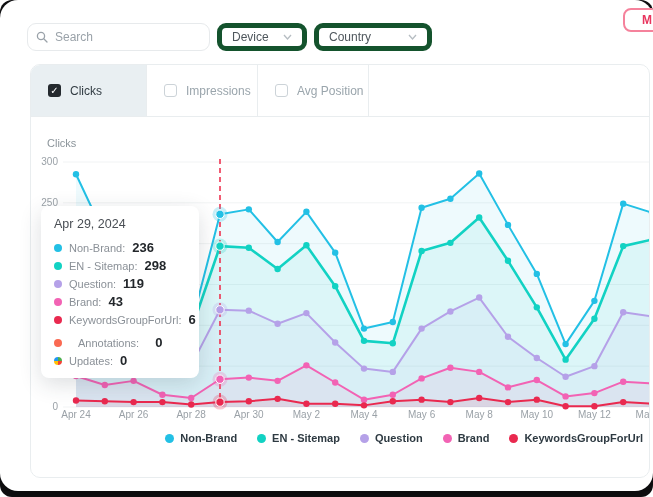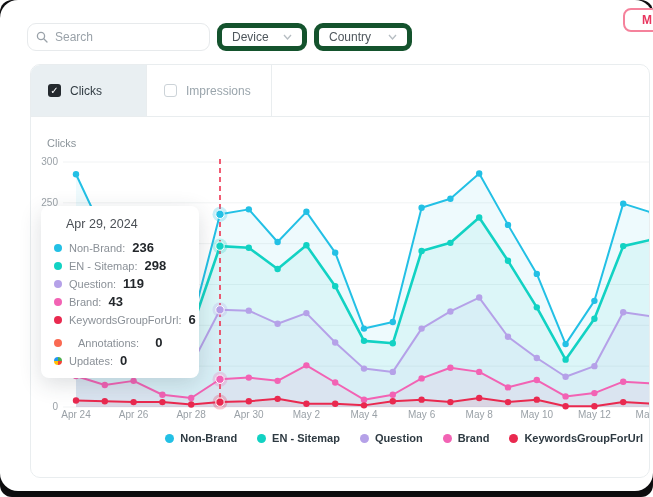--- a/index.html
+++ b/index.html
@@ -7,44 +7,44 @@
   .stage { position:relative; width:653px; height:497px; background:#101012; border-radius:12px; overflow:hidden; }
   .card { position:absolute; top:0; left:0; right:0; bottom:6px; background:#ffffff; border-radius:18px; box-shadow:0 4px 14px rgba(0,0,0,.45); }
 
   
   .topbar { position:absolute; top:23px; left:27px; display:flex; gap:7px; }
   .search-box { width:183px; height:28px; border:1px solid #e7eaec; border-radius:9px; display:flex; align-items:center; padding:8px 8px; gap:7px; background:#fff; }
   .search-box input { border:none; outline:none; font-size:12px; color:#50585e; width:130px; font-family:"Liberation Sans", sans-serif; }
   .search-box input::placeholder { color:#9aa2a9; }
   .select { height:28px; border:5px solid #14532d; border-radius:9px; background:#fff; display:flex; align-items:center; justify-content:space-between; padding:0 10px; font-size:12px; color:#4e565c; }
   .select.device { width:90px; }
-  .select.country { width:98px; }
+  .select.country { width:118px; }
   .m-button { position:absolute; top:8px; right:-18px; width:48px; height:24px; border:2px solid #f5829c; border-radius:8px; background:#fff; color:#e8355e; font-weight:700; font-size:12px; display:flex; align-items:center; padding-left:17px; }
 
   
   .panel { position:absolute; left:30px; right:3px; top:64px; bottom:13px; border:1px solid #e9edef; border-radius:10px; background:#fff; overflow:hidden; }
   .tabs { display:flex; height:52px; border-bottom:1px solid #e9edef; }
-  .tab { display:flex; align-items:center; gap:9px; padding-left:17px; border-right:1px solid #e9edef; width:125px; cursor:pointer; background:#fff; }
+  .tab { display:flex; align-items:center; gap:9px; padding-left:17px; border-right:1px solid #e9edef; width:111px; cursor:pointer; background:#fff; }
   .tab:first-child { width:116px; background:#e9eff2; }
   .tab-filler { flex:1; }
   .tab-label { font-size:12px; color:#9aa5ac; }
   .tab.active .tab-label { color:#333d44; font-weight:500; }
   .checkbox { width:13px; height:13px; border-radius:3px; border:1.5px solid #ccd3d8; background:#fff; flex:0 0 auto; }
   .checkbox.checked { border:none; background:#24292e; color:#fff; font-size:10px; line-height:13px; text-align:center; }
 
   .chart-axis-label { position:absolute; top:72px; left:16px; font-size:11px; color:#8b949a; }
   #chart-svg { position:absolute; top:86px; left:0; }
   .legend { position:absolute; top:367px; left:0; right:0; display:flex; justify-content:flex-end; gap:20px; padding-right:6px; }
   .legend-item { display:flex; align-items:center; gap:6px; }
   .legend-dot { width:9px; height:9px; border-radius:50%; }
   .legend-label { font-size:11px; font-weight:700; color:#2e3a42; }
 
   
   .tooltip { position:absolute; left:41px; top:206px; width:158px; background:#fff; border-radius:8px; box-shadow:0 6px 22px rgba(40,50,60,.16); padding:11px 13px 10px 13px; z-index:5; }
-  .tooltip-title { font-size:12.5px; color:#4a4f55; margin-bottom:9px;margin-left:12px; }
+  .tooltip-title { font-size:12.5px; color:#4a4f55; margin-bottom:9px; }
   .tt-row { display:flex; align-items:center; gap:7px; margin-top:3px; }
   .tt-row.gap { margin-top:8px;gap:16px; }
   .tt-dot { width:8px; height:8px; border-radius:50%; flex:0 0 auto; }
   .tt-dot.dot-multi { background:conic-gradient(#4caf50 0 25%, #f44336 25% 50%, #ffc107 50% 75%, #2196f3 75% 100%); }
   .tt-label { font-size:11px; color:#8a9097; white-space:nowrap; }
   .tt-label::after { content:":"; }
   .tt-value { font-size:13px; color:#23272b; font-weight:700; }
 </style>
 </head>
 <body>
@@ -80,20 +80,24 @@
 
     <div class="panel">
       <div class="tabs">
         <div class="tab active">
           <span class="checkbox checked">✓</span>
           <span class="tab-label">Clicks</span>
         </div>
         <div class="tab">
           <span class="checkbox"></span>
           <span class="tab-label">Impressions</span>
+        </div>
+        <div class="tab">
+          <span class="checkbox"></span>
+          <span class="tab-label">Avg Position</span>
         </div>
         <div class="tab-filler"></div>
       </div>
 
       <div class="chart-axis-label">Clicks</div>
 
       <svg id="chart-svg" width="620" height="275" viewBox="0 0 620 275">
           <line x1="32" y1="256" x2="620" y2="256" stroke="#f1f3f4" stroke-width="1"></line>
           <text x="27" y="259" text-anchor="end" font-size="10" fill="#9aa1a7">0</text>
           <line x1="32" y1="215.16666666666669" x2="620" y2="215.16666666666669" stroke="#f1f3f4" stroke-width="1"></line>

